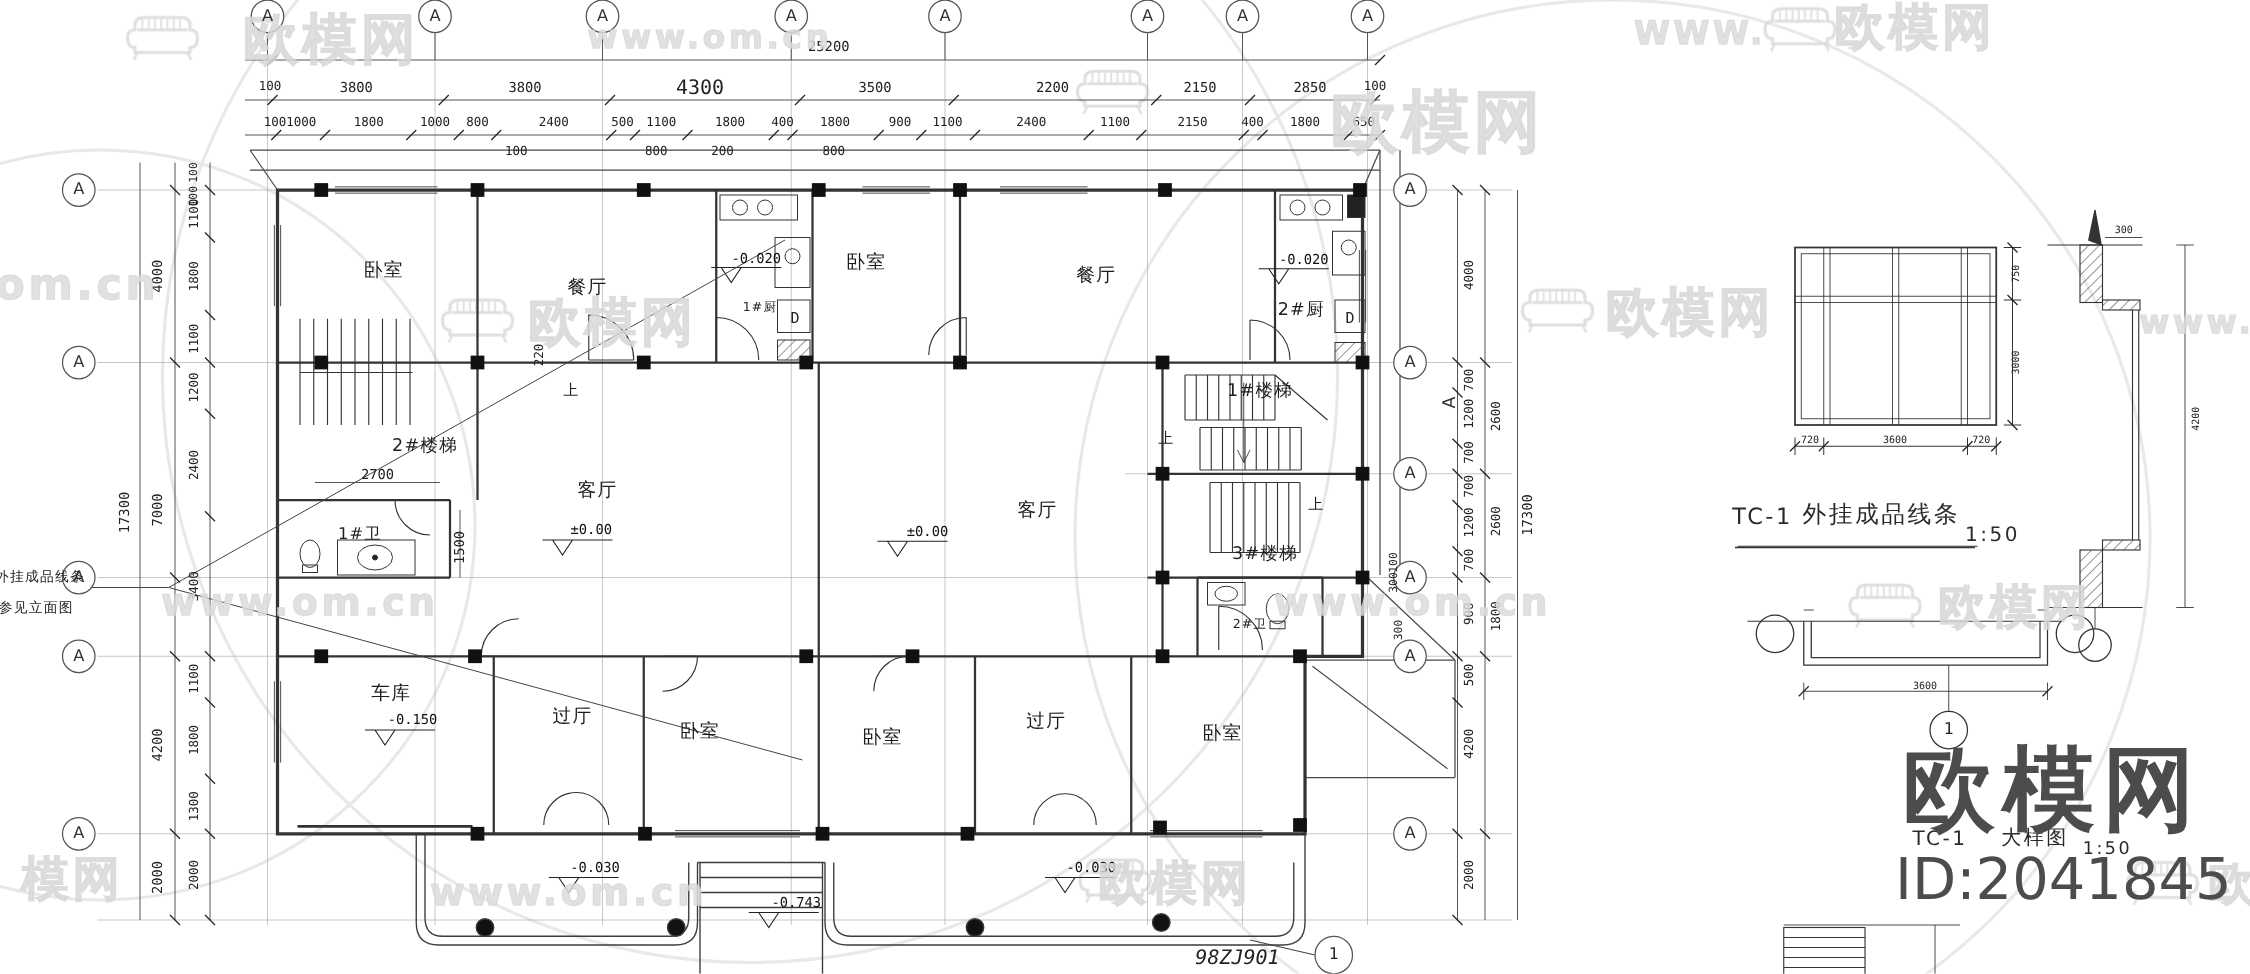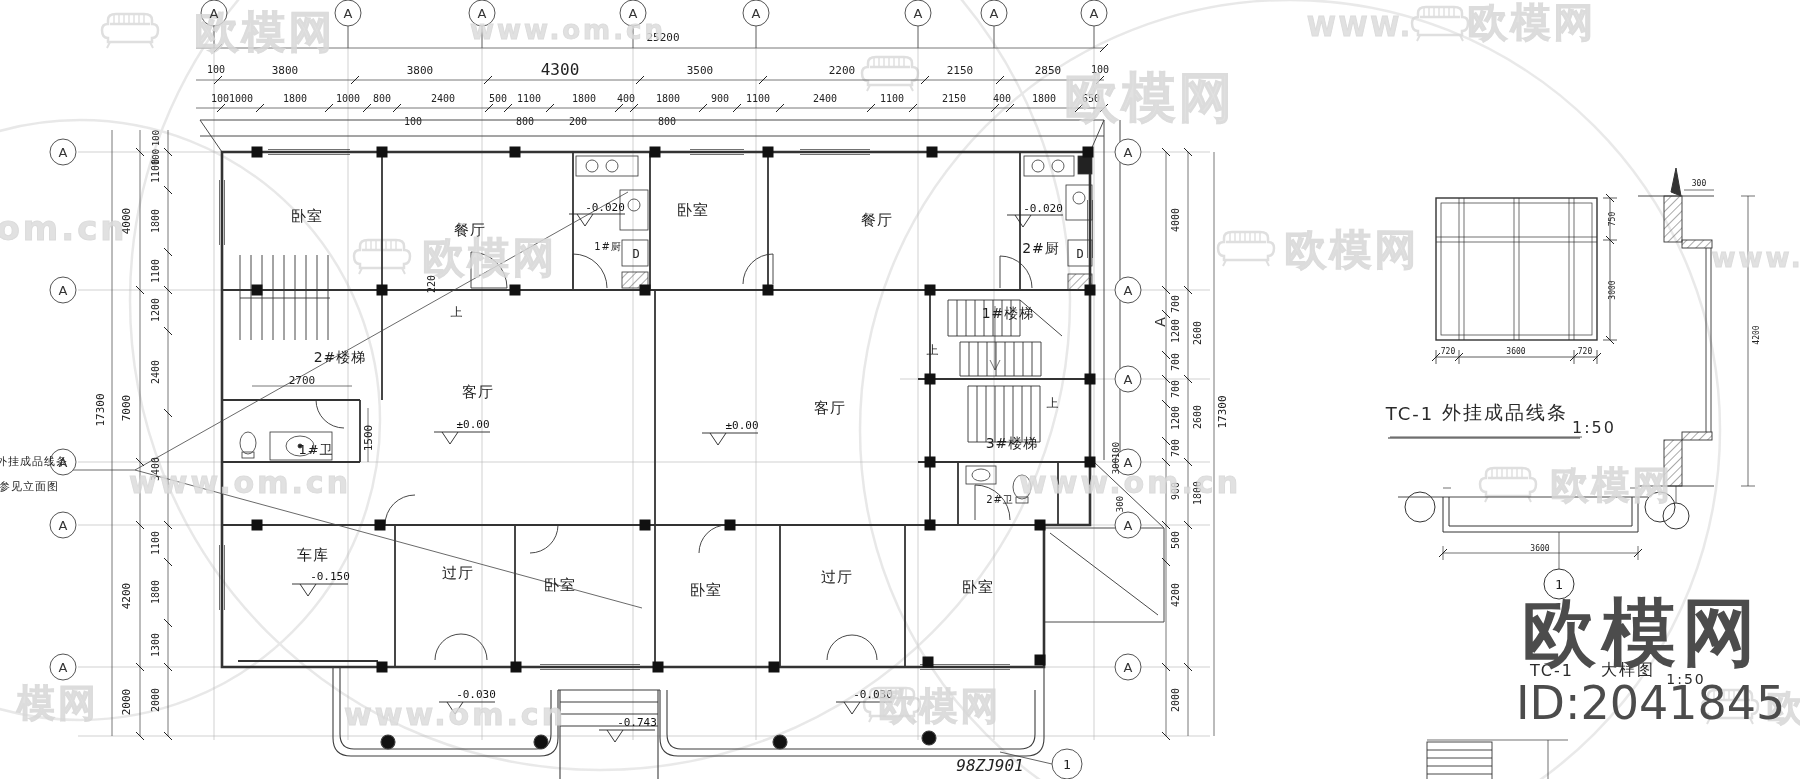--- a/index.html
+++ b/index.html
@@ -421,21 +421,21 @@
       <div class="lbl rm" style="left: 470px; top: 230px; font-size: 15px;">餐厅</div>
       <div class="lbl rm" style="left: 608px; top: 247px; font-size: 10px;">1#厨</div>
       <div class="lbl rm" style="left: 693px; top: 210px; font-size: 15px;">卧室</div>
       <div class="lbl rm" style="left: 877px; top: 220px; font-size: 15px;">餐厅</div>
       <div class="lbl rm" style="left: 1041px; top: 248px; font-size: 14px;">2#厨</div>
       <div class="lbl rm" style="left: 1008px; top: 313px; font-size: 14px;">1#楼梯</div>
       <div class="lbl rm" style="left: 340px; top: 357px; font-size: 14px;">2#楼梯</div>
       <div class="lbl rm" style="left: 1012px; top: 443px; font-size: 14px;">3#楼梯</div>
       <div class="lbl rm" style="left: 478px; top: 392px; font-size: 15px;">客厅</div>
       <div class="lbl rm" style="left: 830px; top: 408px; font-size: 15px;">客厅</div>
-      <div class="lbl rm" style="left: 288px; top: 449px; font-size: 13px; margin-left: 28px;">1#卫</div>
+      <div class="lbl rm" style="left: 288px; top: 428px; font-size: 13px;">1#卫</div>
       <div class="lbl rm" style="left: 1000px; top: 500px; font-size: 10px;">2#卫</div>
       <div class="lbl rm" style="left: 313px; top: 555px; font-size: 15px;">车库</div>
       <div class="lbl rm" style="left: 458px; top: 573px; font-size: 15px;">过厅</div>
       <div class="lbl rm" style="left: 560px; top: 585px; font-size: 15px;">卧室</div>
       <div class="lbl rm" style="left: 706px; top: 590px; font-size: 15px;">卧室</div>
       <div class="lbl rm" style="left: 837px; top: 577px; font-size: 15px;">过厅</div>
       <div class="lbl rm" style="left: 978px; top: 587px; font-size: 15px;">卧室</div>
       <div class="lbl rm" style="left: 457px; top: 312px; font-size: 12px;">上</div>
       <div class="lbl rm" style="left: 933px; top: 350px; font-size: 12px;">上</div>
       <div class="lbl rm" style="left: 1053px; top: 403px; font-size: 12px;">上</div>

